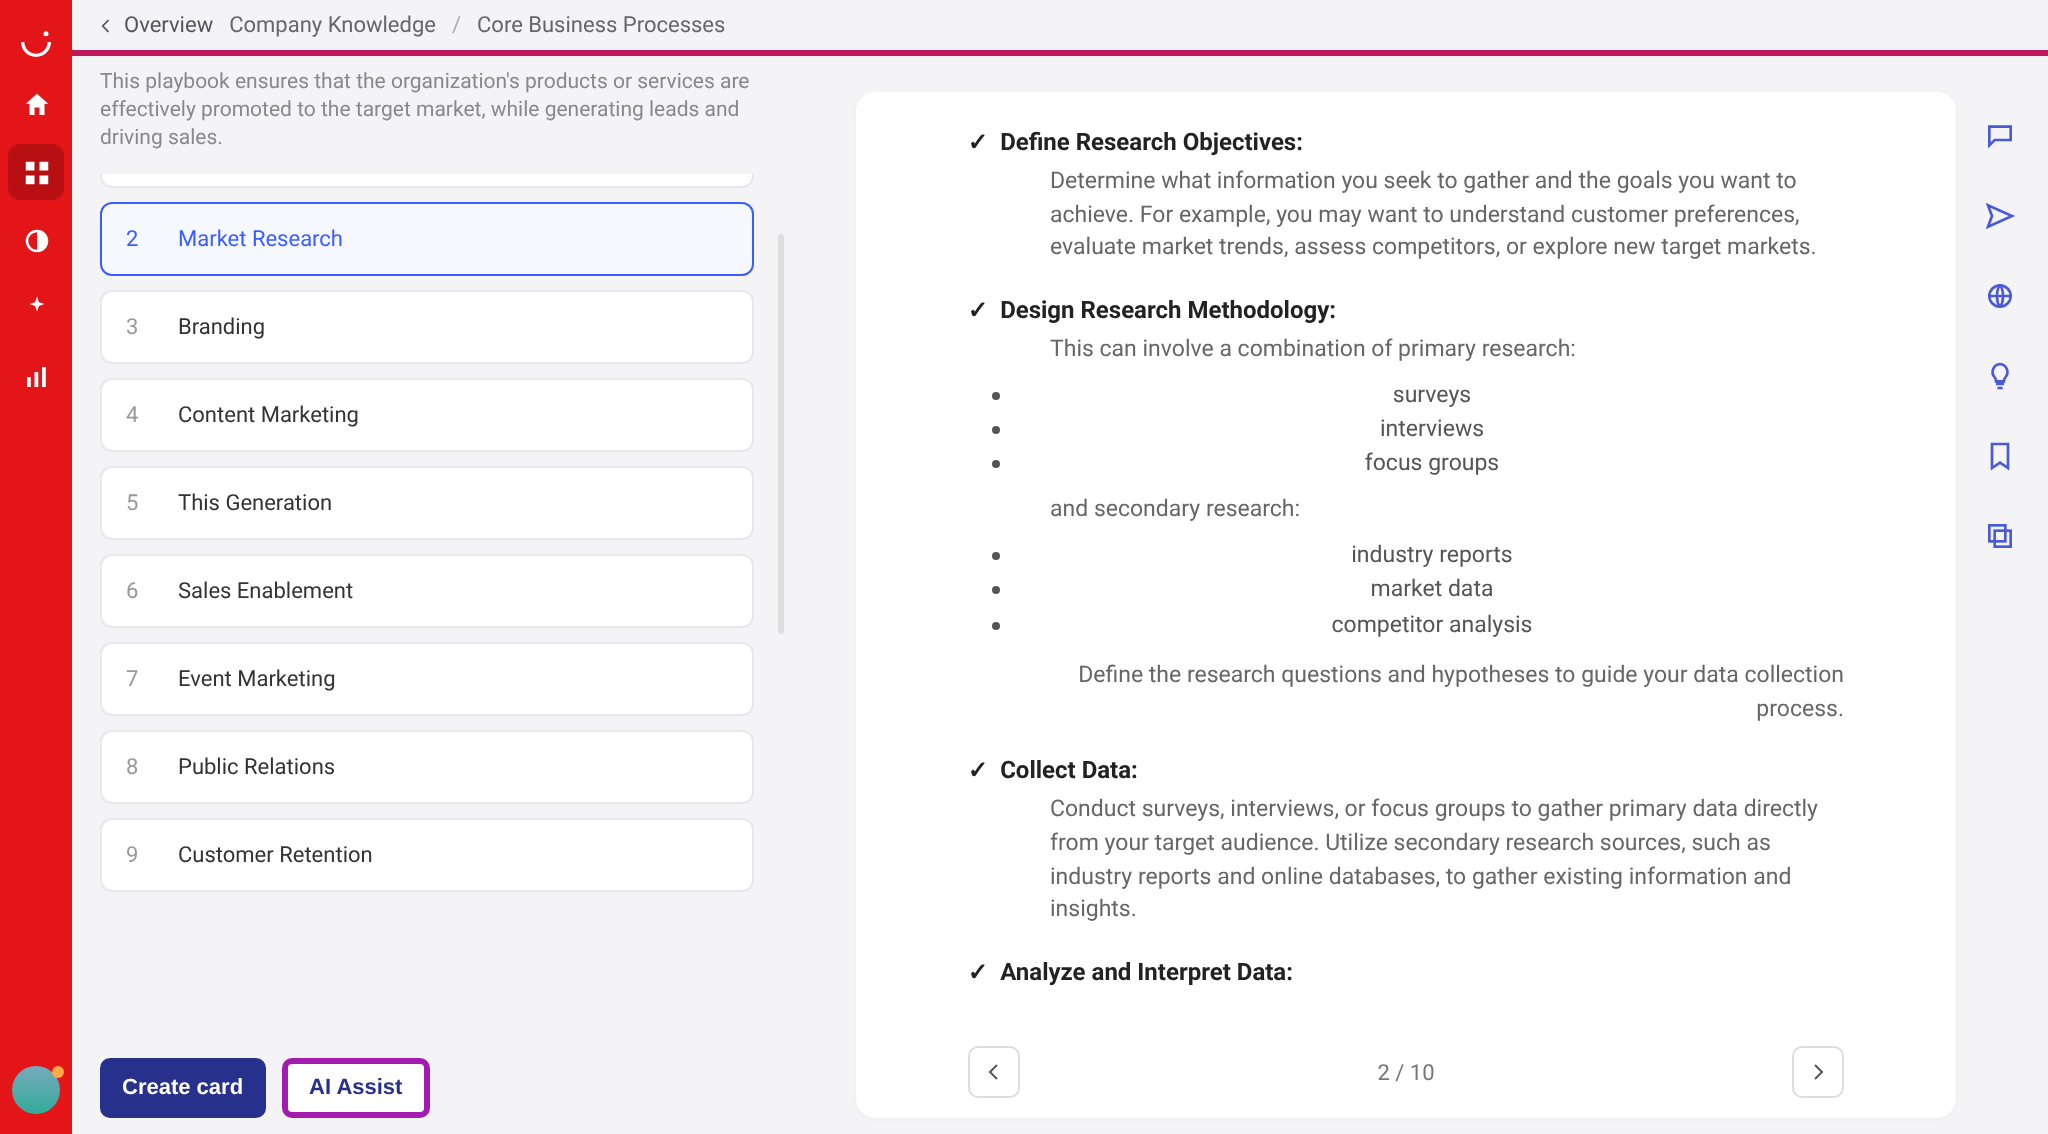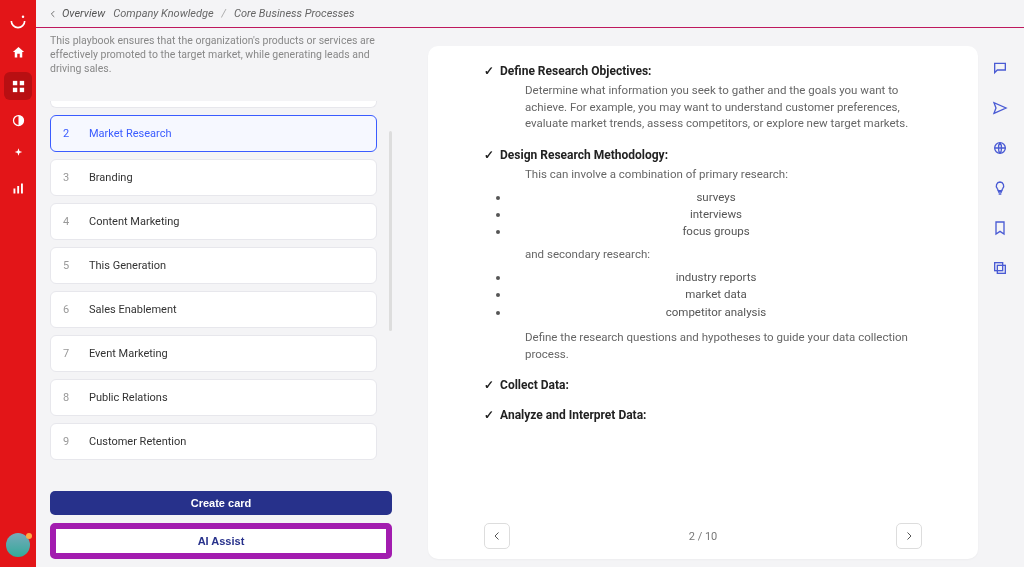--- a/index.html
+++ b/index.html
@@ -6,54 +6,54 @@
 body { font-family: -apple-system, BlinkMacSystemFont, "Segoe UI", Roboto, Arial, sans-serif; background: #f4f4f6; width: 1024px; height: 567px; overflow: hidden; display: flex; font-size: 12px; color: #333; }
 
 .rail { width: 36px; background: #e31518; display: flex; flex-direction: column; align-items: center; padding-top: 10px; gap: 6px; position: relative; }
 .rail-logo { width: 22px; height: 22px; display: flex; align-items: center; justify-content: center; }
 .rail-item { width: 28px; height: 28px; display: flex; align-items: center; justify-content: center; color: #fff; border-radius: 6px; cursor: pointer; }
 .rail-item.active { background: #b80f12; }
 .rail-bottom { margin-top: auto; margin-bottom: 10px; width: 24px; height: 24px; border-radius: 50%; background: linear-gradient(#7ab, #3a9); position: relative; }
 .rail-bottom::after { content:""; position:absolute; top:0; right:-2px; width:6px; height:6px; background:#fa4; border-radius:50%; }
 
 .main { flex: 1; display: flex; flex-direction: column; height: 567px; }
-.crumbs { height: 28px; display: flex; align-items: center; padding: 4px 12px; gap: 8px; font-size: 11px; color: #666; border-bottom: 1px solid #be185d; font-style: italic; }
+.crumbs { height: 28px; display: flex; align-items: center; padding: 4px 12px; gap: 8px; font-size: 11px; color: #666; border-bottom: 3px solid #be185d; }
 .crumb-back { display: flex; align-items: center; gap: 4px; cursor: pointer; color: #555; }
 .crumb-sep { color: #aaa; }
 
 .workspace { display: flex; flex: 1; min-height: 0; }
 
 .leftcol { width: 370px; padding: 6px 14px 8px 14px; display: flex; flex-direction: column; }
 .title-row { display: flex; align-items: center; justify-content: space-between; margin-bottom: 6px; }
 .title { font-size: 18px; font-weight: 700; color: #27318b; display: flex; align-items: center; gap: 6px; }
 .title .caret { font-size: 11px; color: #27318b; }
 .more-btn { width: 28px; height: 26px; border: 1px solid #27318b; border-radius: 5px; display: flex; align-items: center; justify-content: center; color: #27318b; font-weight: bold; cursor: pointer; font-size: 14px; letter-spacing: 1px; }
-.desc { font-size: 10.5px; color: #888; line-height: 1.35; margin-bottom: 24px; }
+.desc { font-size: 10.5px; color: #888; line-height: 1.35; margin-bottom: 10px; }
 
 .list-wrap { display: flex; gap: 8px; flex: 1; min-height: 0; overflow: hidden; }
 .cards { flex: 1; display: flex; flex-direction: column; gap: 7px; overflow-y: auto; padding-right: 4px; }
 .card { background: #fff; border: 1px solid #e7e7ec; border-radius: 6px; padding: 11px 12px; display: flex; align-items: center; gap: 12px; cursor: pointer; font-size: 11px; color: #333; }
 .card.truncated-top { border-top: none; border-top-left-radius: 0; border-top-right-radius: 0; padding-top: 2px; padding-bottom: 4px; }
 .card .num { color: #999; width: 14px; font-size: 11px; }
 .card.selected { border-color: #3b5cff; color: #3b5cff; background: #f6f8ff; }
 .card.selected .num { color: #3b5cff; }
 .scroll-rail { width: 3px; background: #ddd; border-radius: 2px; margin-top: 30px; height: 200px; }
 
-.left-actions { display: flex; gap: 8px; padding-top: 10px; flex-direction: column; }
+.left-actions { display: flex; gap: 8px; padding-top: 10px; }
 .btn-primary { background: #27318b; color: #fff; border: none; border-radius: 5px; padding: 6px 11px; font-size: 11px; font-weight: 600; cursor: pointer; }
-.btn-ghost { background: #fff; color: #27318b; border: 6px solid #a21caf; border-radius: 5px; padding: 6px 11px; font-size: 11px; font-weight: 600; cursor: pointer; }
+.btn-ghost { background: #fff; color: #27318b; border: 3px solid #a21caf; border-radius: 5px; padding: 6px 11px; font-size: 11px; font-weight: 600; cursor: pointer; }
 
 .content { flex: 1; padding: 18px 10px 8px 22px; min-width: 0; display: flex; gap: 8px; }
 .doc { flex: 1; background: #fff; border-radius: 10px; padding: 18px 56px 10px 56px; display: flex; flex-direction: column; min-height: 0; font-size: 11.5px; color: #555; box-shadow: 0 1px 2px rgba(0,0,0,.03); }
 .doc-body { flex: 1; overflow-y: auto; }
 .section { margin-bottom: 16px; }
 .sec-title { display: flex; align-items: center; gap: 6px; font-weight: 700; color: #222; margin-bottom: 4px; font-size: 12px; }
 .check { display: inline-block; color: #222; font-weight: 700; }
 .sec-text { line-height: 1.45; color: #666; margin-left: 41px; }
-.sec-subtext { margin-top: 8px; }
+.sec-subtext { margin-top: 8px; text-align: right; }
 .doc ul { padding-left: 26px; margin: 6px 0; text-align: center; }
 .doc li { line-height: 1.5; }
 
 .pager { display: flex; align-items: center; justify-content: space-between; padding-top: 10px; }
 .pg-btn { width: 26px; height: 26px; border: 1px solid #ddd; border-radius: 5px; display: flex; align-items: center; justify-content: center; color: #555; cursor: pointer; background: #fff; }
 .pg-label { font-size: 11px; color: #777; }
 
 .right-rail { width: 28px; display: flex; flex-direction: column; align-items: center; gap: 20px; padding-top: 12px; color: #4a5bd4; }
 .right-rail .ri { cursor: pointer; width: 20px; height: 20px; display: flex; align-items: center; justify-content: center; }
 
@@ -197,20 +197,21 @@
               <li>competitor analysis</li>
             </ul>
             <div class="sec-text sec-subtext">Define the research questions and hypotheses to guide your data collection process.</div>
           </div>
 
           <div class="section">
             <div class="sec-title">
                 <span class="check">✓</span>
                 <span>Collect Data:</span>
               </div>
+            <div class="sec-text">Conduct surveys, interviews, or focus groups to gather primary data directly from your target audience. Utilize secondary research sources, such as industry reports and online databases, to gather existing information and insights.</div>
           </div>
 
           <div class="section">
             <div class="sec-title">
                 <span class="check">✓</span>
                 <span>Analyze and Interpret Data:</span>
               </div>
           </div>
 
         </div>

